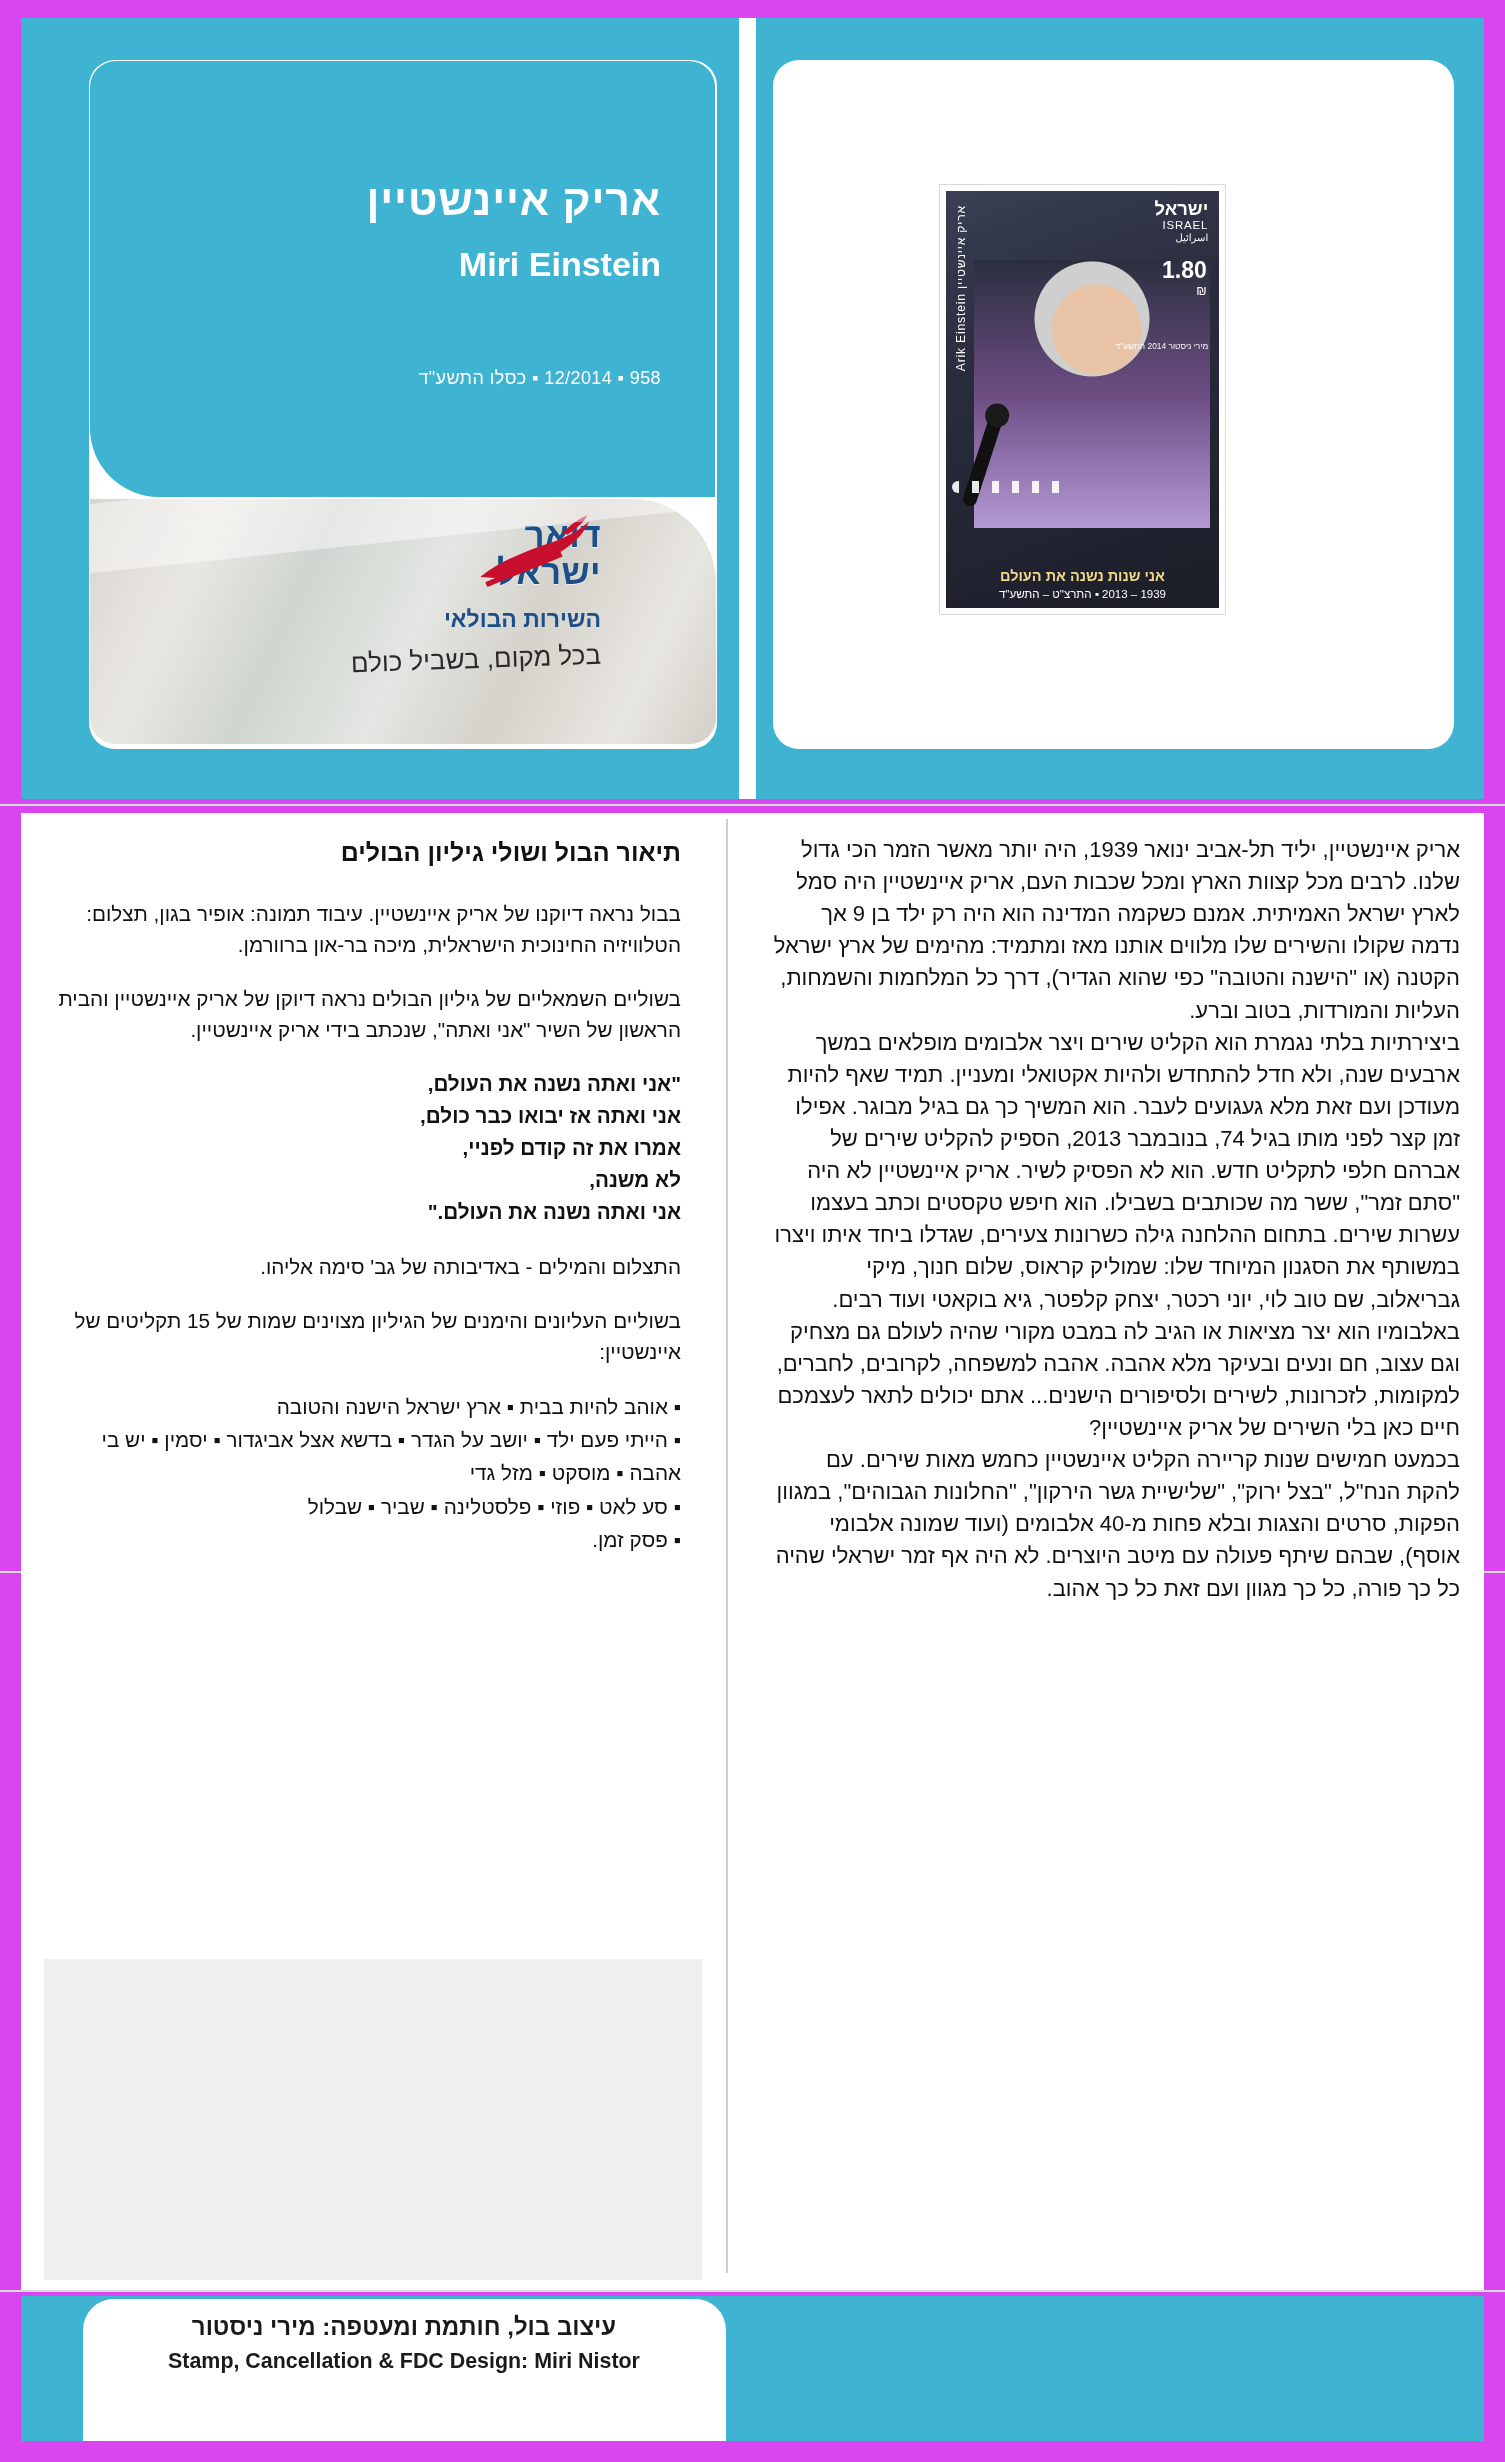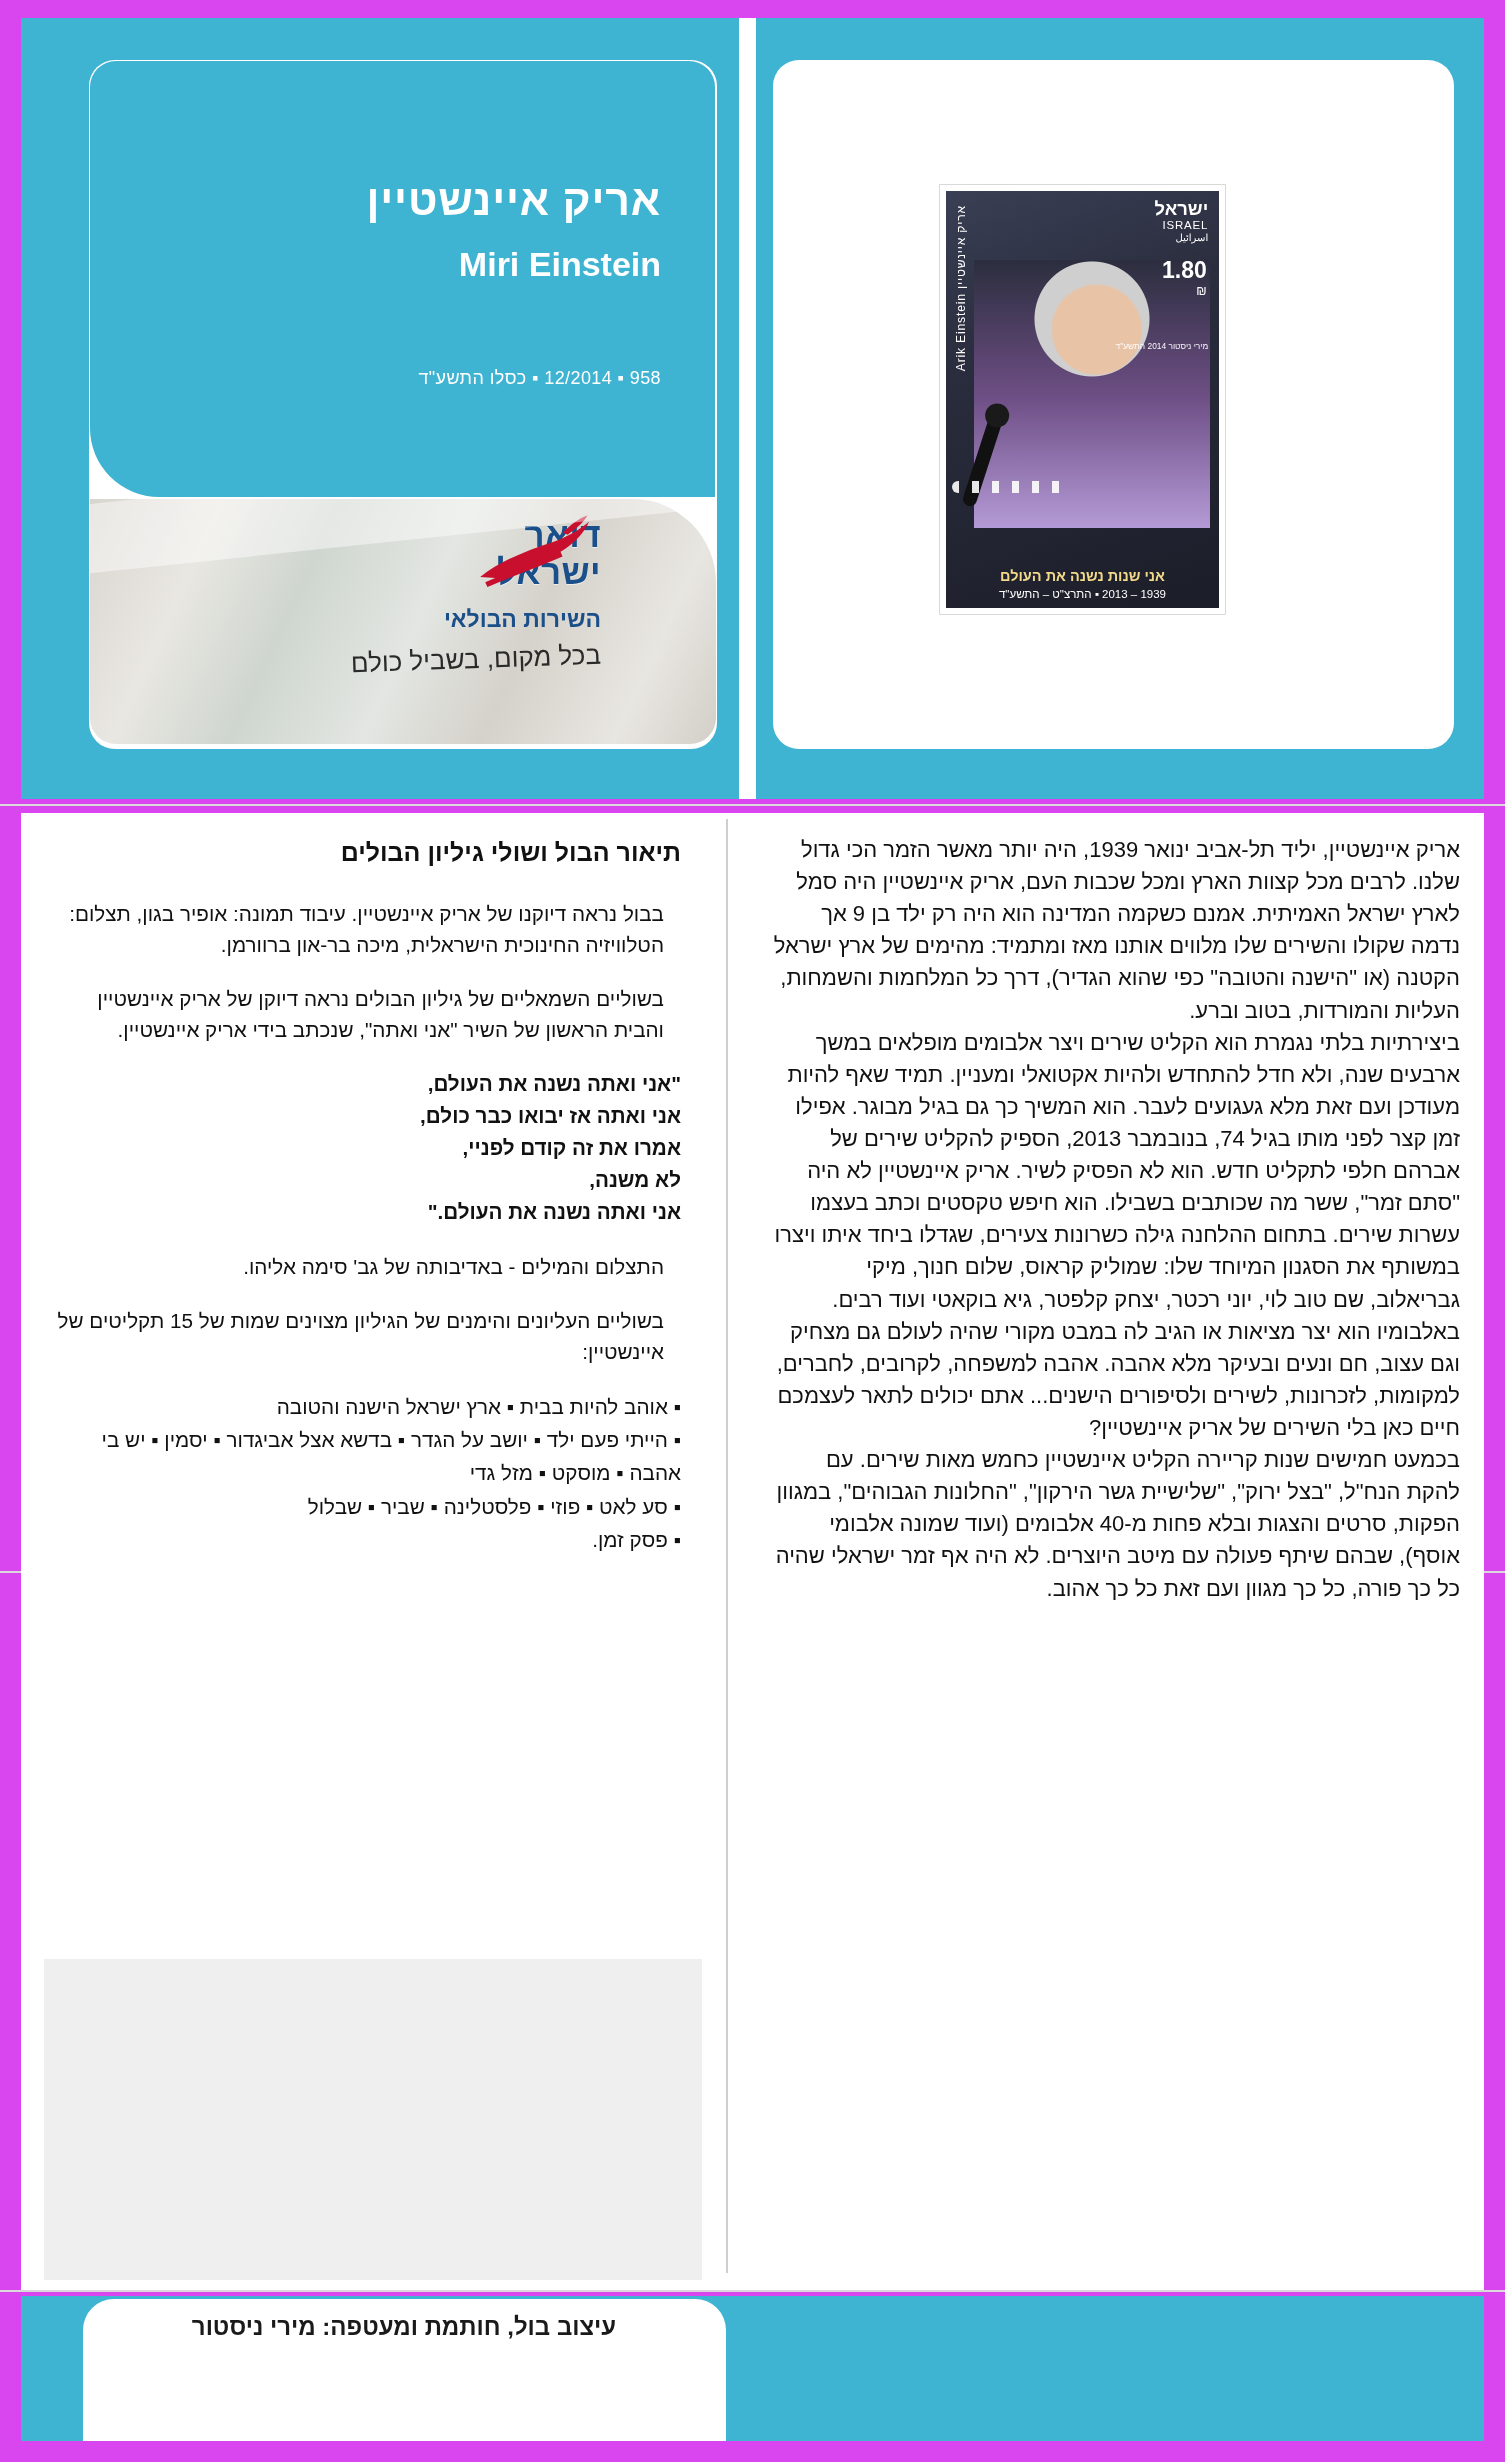--- a/index.html
+++ b/index.html
@@ -322,21 +322,21 @@
     text-align: right;
     font-size: 20.7px;
     line-height: 1.5;
     color: #111;
   }
   .col-left h2 {
     margin: 0 0 26px 0;
     font-size: 25px;
     font-weight: bold;
   }
-  .col-left p { margin: 0 17px 23px 0; }
+  .col-left p { margin: 0 0 23px 0; }
   .lyrics {
     font-weight: bold;
     line-height: 1.55;
     margin: 0 0 23px 0;
   }
   .stamp-list {
     margin: 0;
     padding: 0;
     list-style: none;
     line-height: 1.6;
@@ -471,16 +471,17 @@
       <li>▪ הייתי פעם ילד ▪ יושב על הגדר ▪ בדשא אצל אביגדור ▪ יסמין ▪ יש בי אהבה ▪ מוסקט ▪ מזל גדי</li>
       <li>▪ סע לאט ▪ פוזי ▪ פלסטלינה ▪ שביר ▪ שבלול</li>
       <li>▪ פסק זמן.</li>
     </ul>
   </div>
 
   <div class="footer"></div>
   <div class="footer-card"></div>
   <div class="footer-text">
     <div class="footer-he">עיצוב בול, חותמת ומעטפה: מירי ניסטור</div>
+    <div class="footer-en">Stamp, Cancellation &amp; FDC Design: Miri Nistor</div>
   </div>
 
 </div>
 
 
 </body></html>

